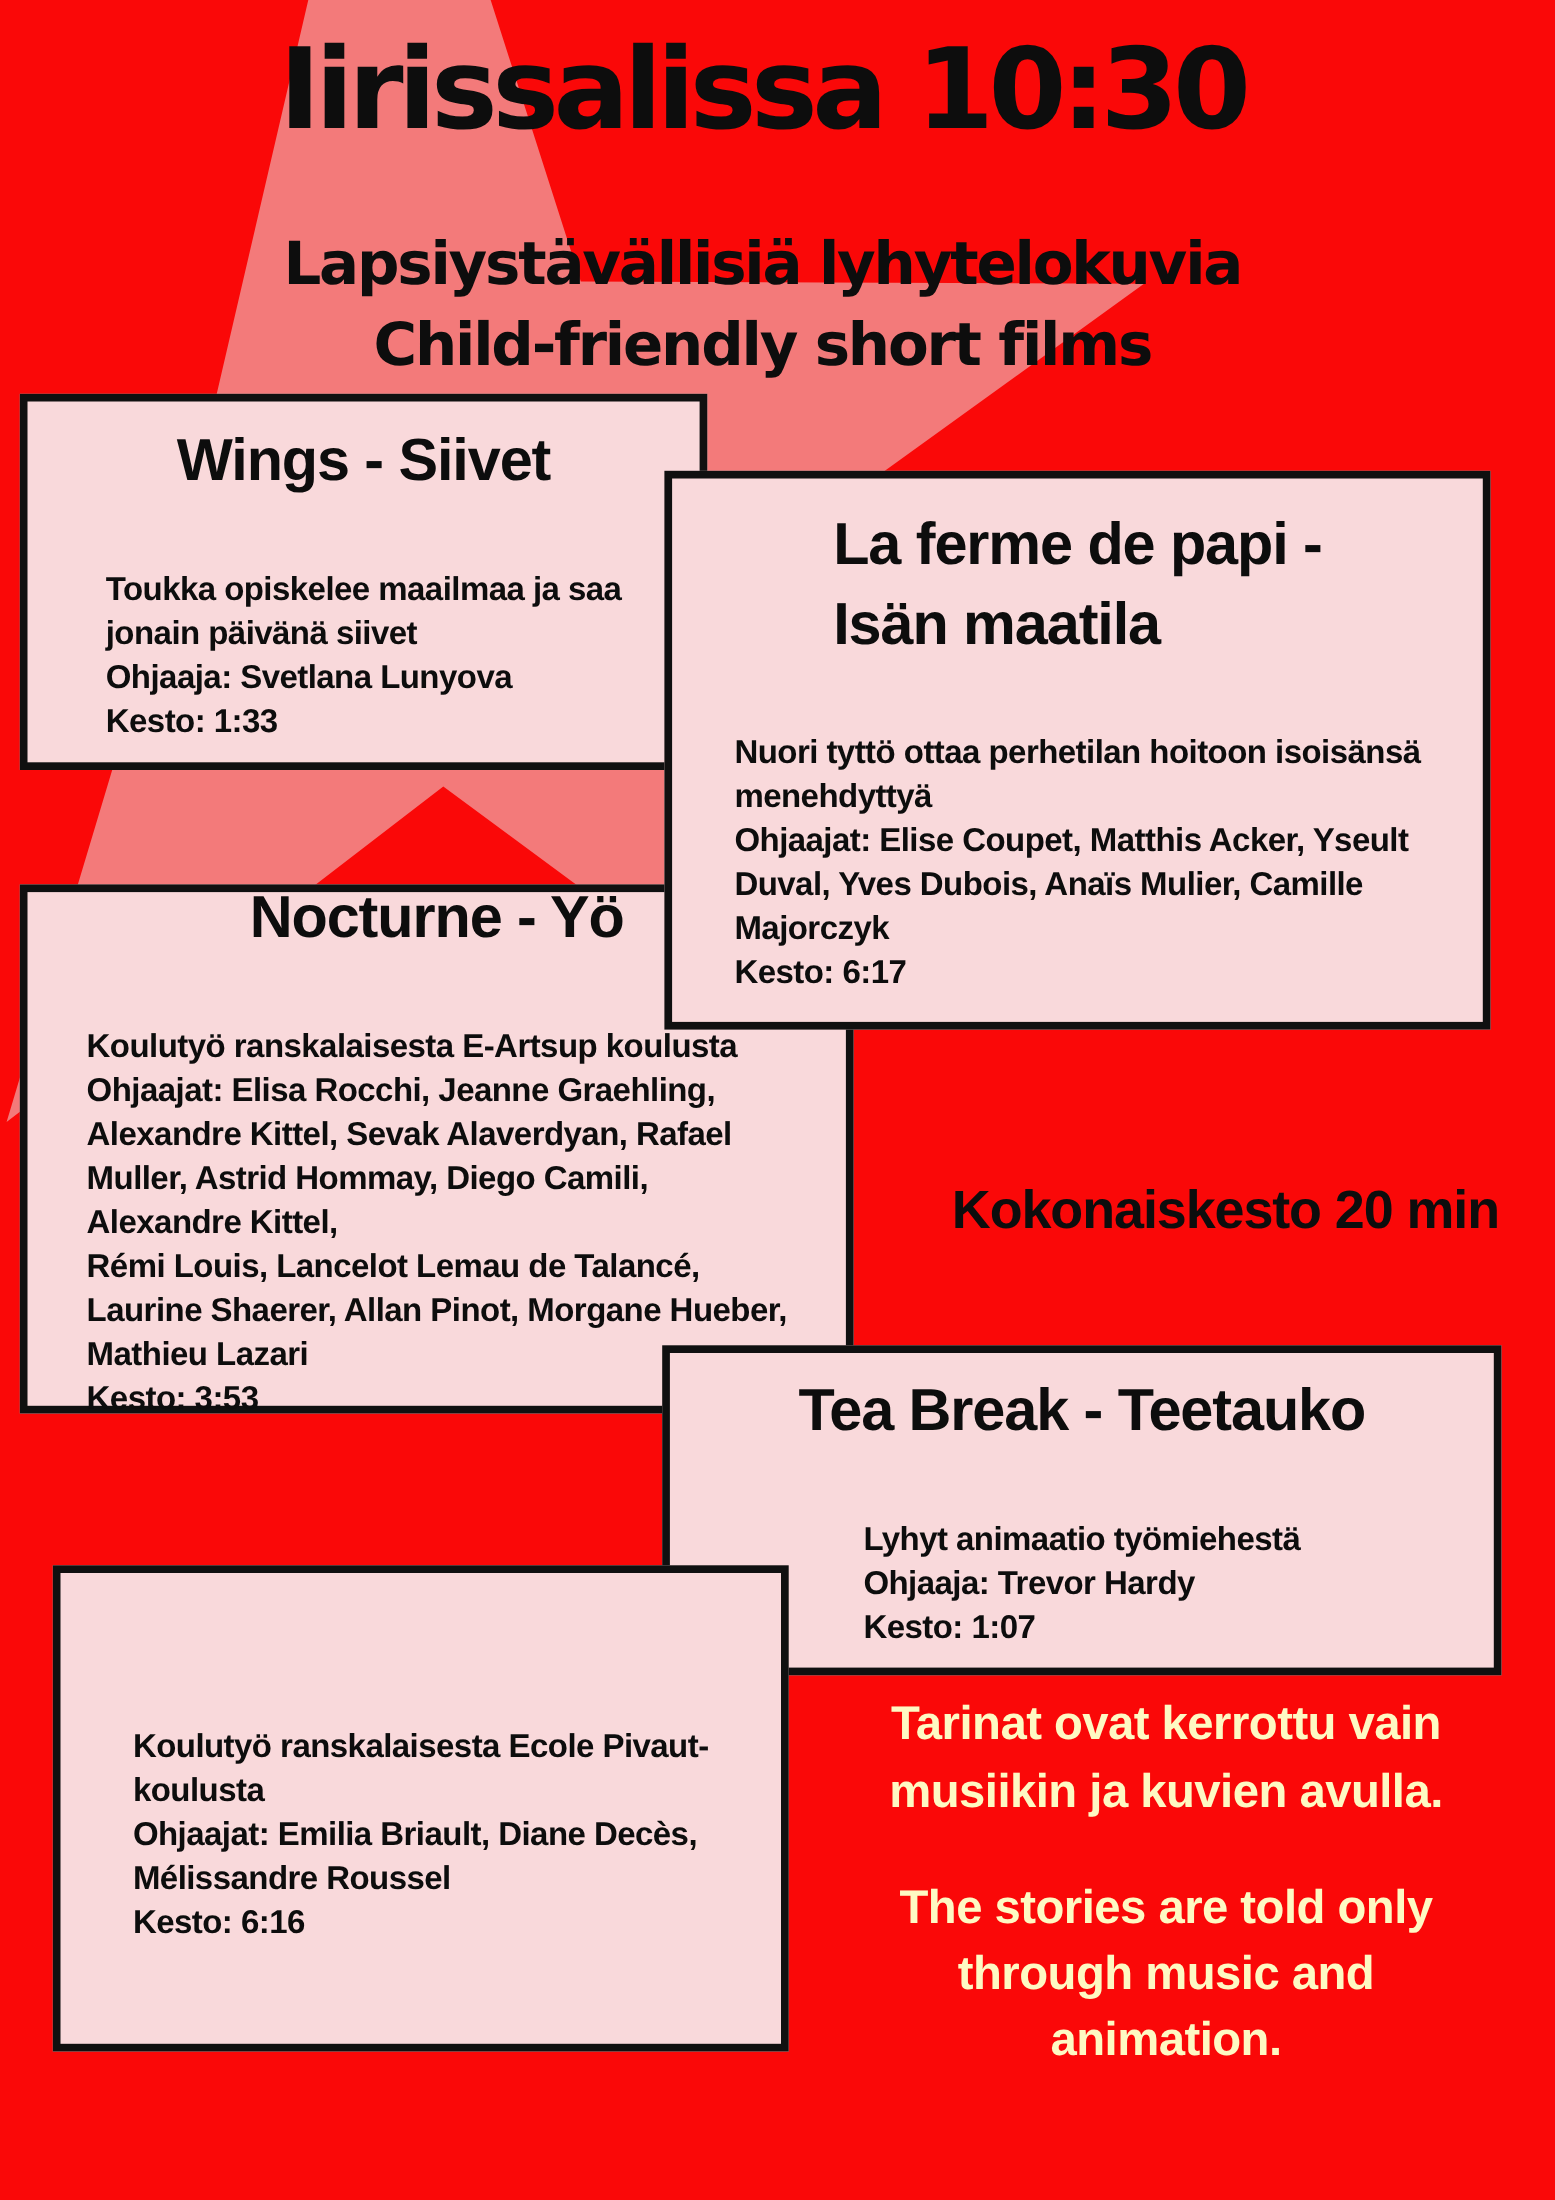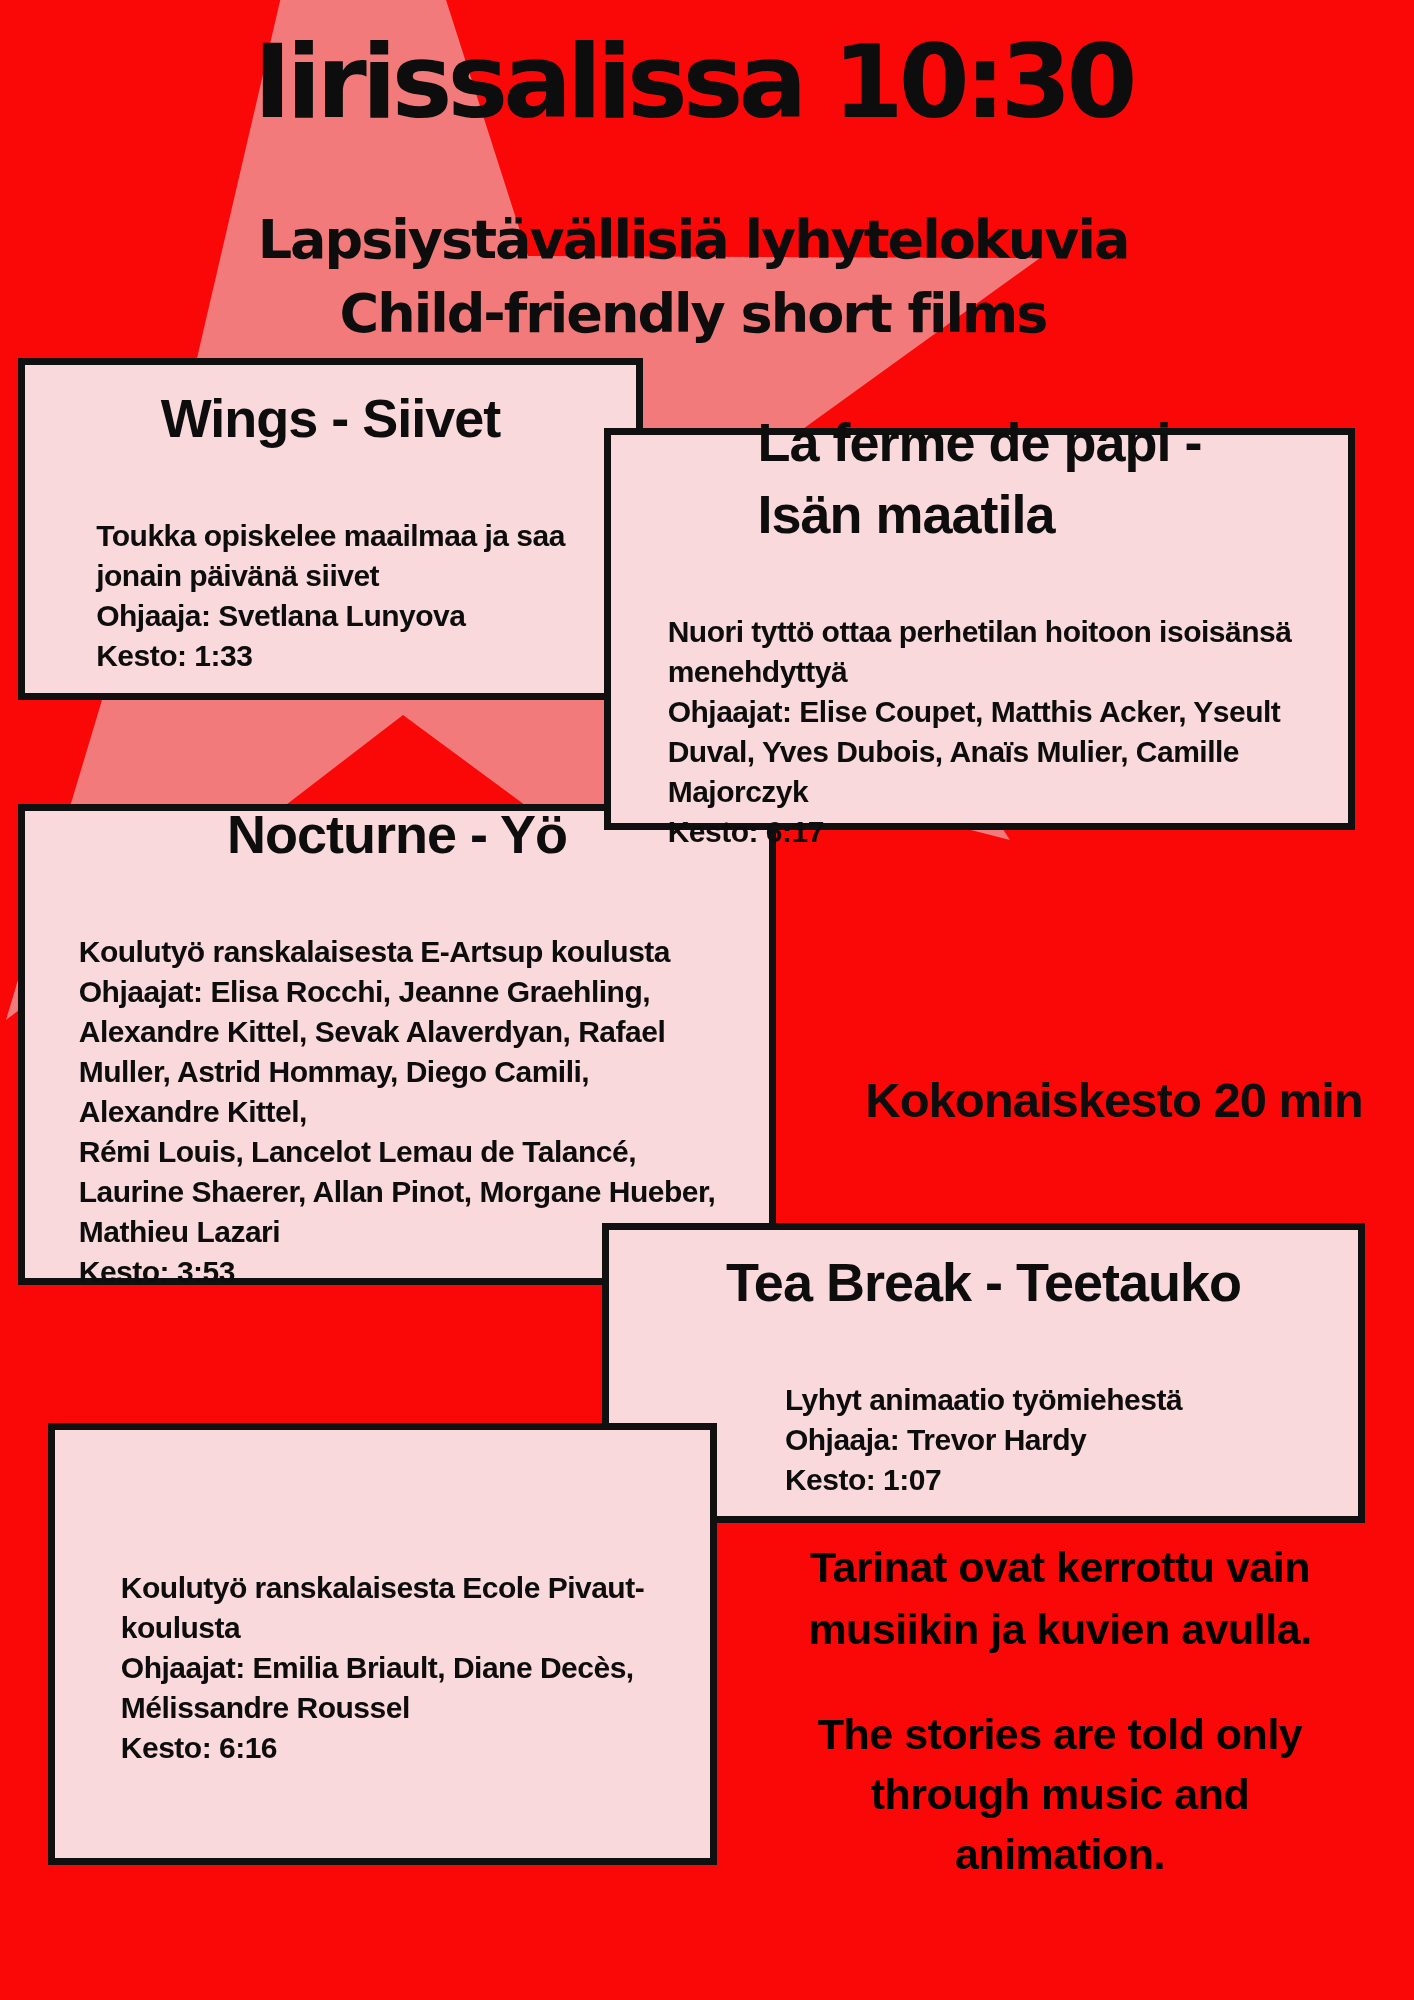--- a/index.html
+++ b/index.html
@@ -42,21 +42,21 @@
     box-sizing: border-box;
     display: flex;
     flex-direction: column;
     justify-content: center;
     align-items: center;
     text-align: left;
     color: #0D0D0D;
   }
   .card-wings    { left: 18px;  top: 358px;  width: 625px; height: 342px; }
   .card-nocturne { left: 18px;  top: 804px;  width: 758px; height: 481px; }
-  .card-laferme  { left: 604px; top: 428px;  width: 751px; height: 402px; }
+  .card-laferme  { left: 604px; top: 428px;  width: 751px; height: 508px; }
   .card-teabreak { left: 602px; top: 1223px; width: 763px; height: 300px; }
   .card-aurevoir { left: 48px;  top: 1423px; width: 669px; height: 442px; }
   .card-title {
     font-weight: bold;
     font-size: 54px;
     line-height: 72px;
     letter-spacing: -1px;
     margin-bottom: 14px;
   }
   .card-body {
@@ -71,21 +71,21 @@
     text-align: center;
     font-weight: bold;
     font-size: 49px;
     letter-spacing: -1px;
     color: #0D0D0D;
   }
   .note {
     position: absolute; left: 740px; width: 640px;
     text-align: center;
     font-weight: bold;
-    color: #000000;
+    color: #fef9c3;
     font-size: 43px;
     letter-spacing: -0.5px;
   }
   .note-fi { top: 1536px; line-height: 62px; }
   .note-en { top: 1704px; line-height: 60px; }
 </style>
 </head>
 <body>
 
 <svg class="bg-star-svg" viewBox="0 0 1414 2000" xmlns="http://www.w3.org/2000/svg" aria-hidden="true">

